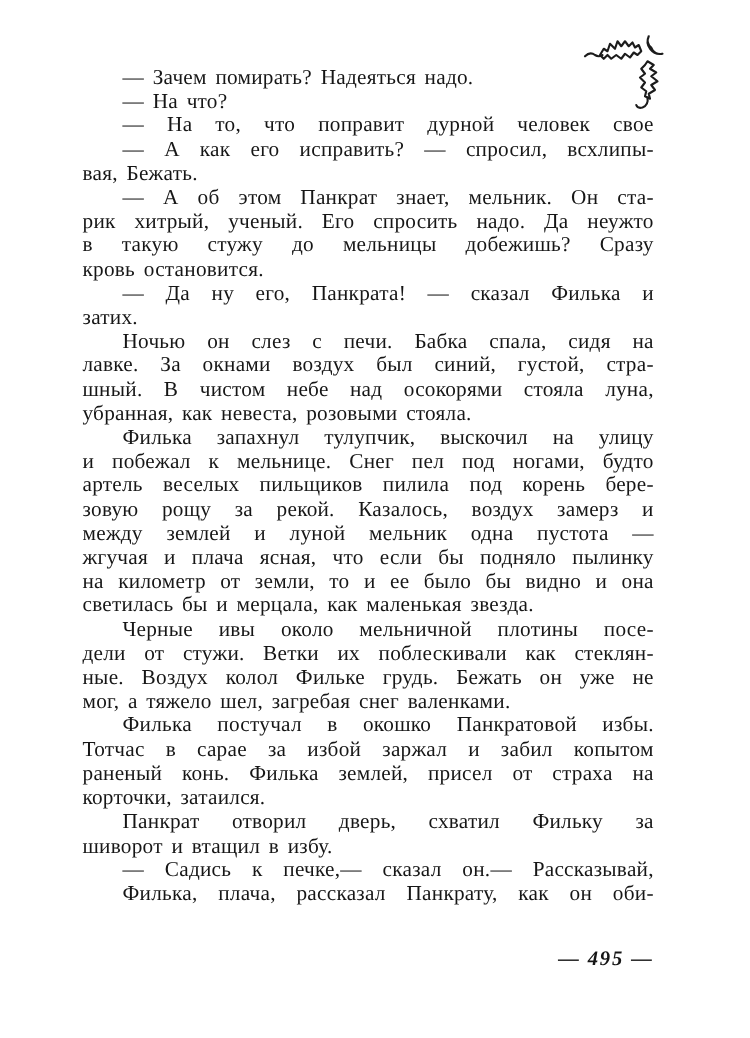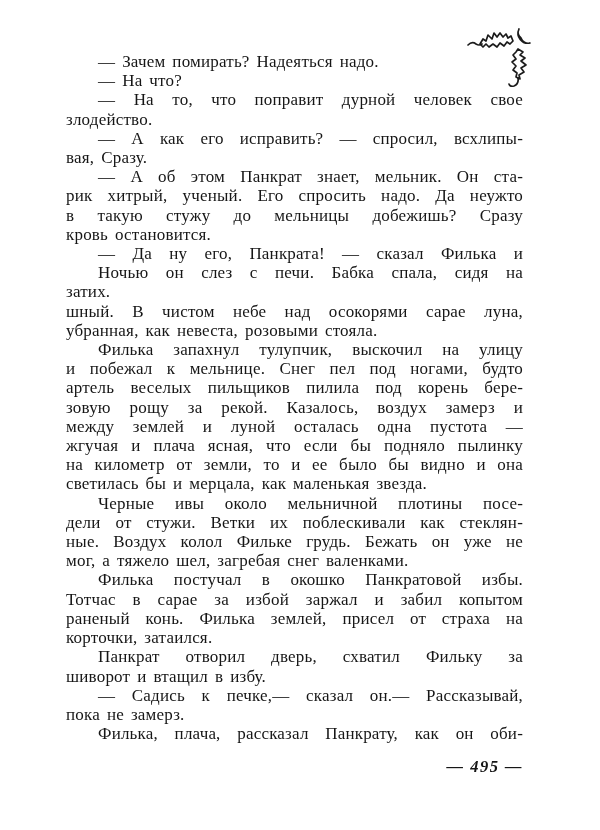--- a/index.html
+++ b/index.html
@@ -78,50 +78,49 @@
       <path d="M52,25 L57,28 54,31 59,34 55,37 60,41 55,44 58,48 53,51 54,55 50,53 51,49 47,46 50,42 46,38 50,35 47,31 50,28 52,25 Z"></path>
 
       <path d="M52,54 Q53,60 48,62 Q44,63 43,60"></path>
     </svg>
   </div>
 
   <div class="text-block">
       <div class="line indent">— Зачем помирать? Надеяться надо.</div>
       <div class="line indent">— На что?</div>
       <div class="line indent justify">— На то, что поправит дурной человек свое</div>
-      <div class="line">злодейство.</div>
       <div class="line indent justify">— А как его исправить? — спросил, всхлипы-</div>
-      <div class="line">вая, Сразу.</div>
+      <div class="line">вая, Бежать.</div>
       <div class="line indent justify">— А об этом Панкрат знает, мельник. Он ста-</div>
       <div class="line justify">рик хитрый, ученый. Его спросить надо. Да неужто</div>
       <div class="line justify">в такую стужу до мельницы добежишь? Сразу</div>
       <div class="line">кровь остановится.</div>
       <div class="line indent justify">— Да ну его, Панкрата! — сказал Филька и</div>
+      <div class="line">затих.</div>
       <div class="line indent justify">Ночью он слез с печи. Бабка спала, сидя на</div>
-      <div class="line">затих.</div>
-      <div class="line justify">шный. В чистом небе над осокорями сарае луна,</div>
+      <div class="line justify">лавке. За окнами воздух был синий, густой, стра-</div>
+      <div class="line justify">шный. В чистом небе над осокорями стояла луна,</div>
       <div class="line">убранная, как невеста, розовыми стояла.</div>
       <div class="line indent justify">Филька запахнул тулупчик, выскочил на улицу</div>
       <div class="line justify">и побежал к мельнице. Снег пел под ногами, будто</div>
       <div class="line justify">артель веселых пильщиков пилила под корень бере-</div>
       <div class="line justify">зовую рощу за рекой. Казалось, воздух замерз и</div>
-      <div class="line justify">между землей и луной осталась одна пустота —</div>
+      <div class="line justify">между землей и луной мельник одна пустота —</div>
       <div class="line justify">жгучая и плача ясная, что если бы подняло пылинку</div>
       <div class="line justify">на километр от земли, то и ее было бы видно и она</div>
       <div class="line">светилась бы и мерцала, как маленькая звезда.</div>
       <div class="line indent justify">Черные ивы около мельничной плотины посе-</div>
       <div class="line justify">дели от стужи. Ветки их поблескивали как стеклян-</div>
       <div class="line justify">ные. Воздух колол Фильке грудь. Бежать он уже не</div>
       <div class="line">мог, а тяжело шел, загребая снег валенками.</div>
       <div class="line indent justify">Филька постучал в окошко Панкратовой избы.</div>
       <div class="line justify">Тотчас в сарае за избой заржал и забил копытом</div>
       <div class="line justify">раненый конь. Филька землей, присел от страха на</div>
       <div class="line">корточки, затаился.</div>
       <div class="line indent justify">Панкрат отворил дверь, схватил Фильку за</div>
       <div class="line">шиворот и втащил в избу.</div>
       <div class="line indent justify">— Садись к печке,— сказал он.— Рассказывай,</div>
-      <div class="line">пока не замерз.</div>
       <div class="line indent justify">Филька, плача, рассказал Панкрату, как он оби-</div>
     </div>
 
   <div class="footer">— 495 —</div>
 
 </div>
 
 </body></html>

